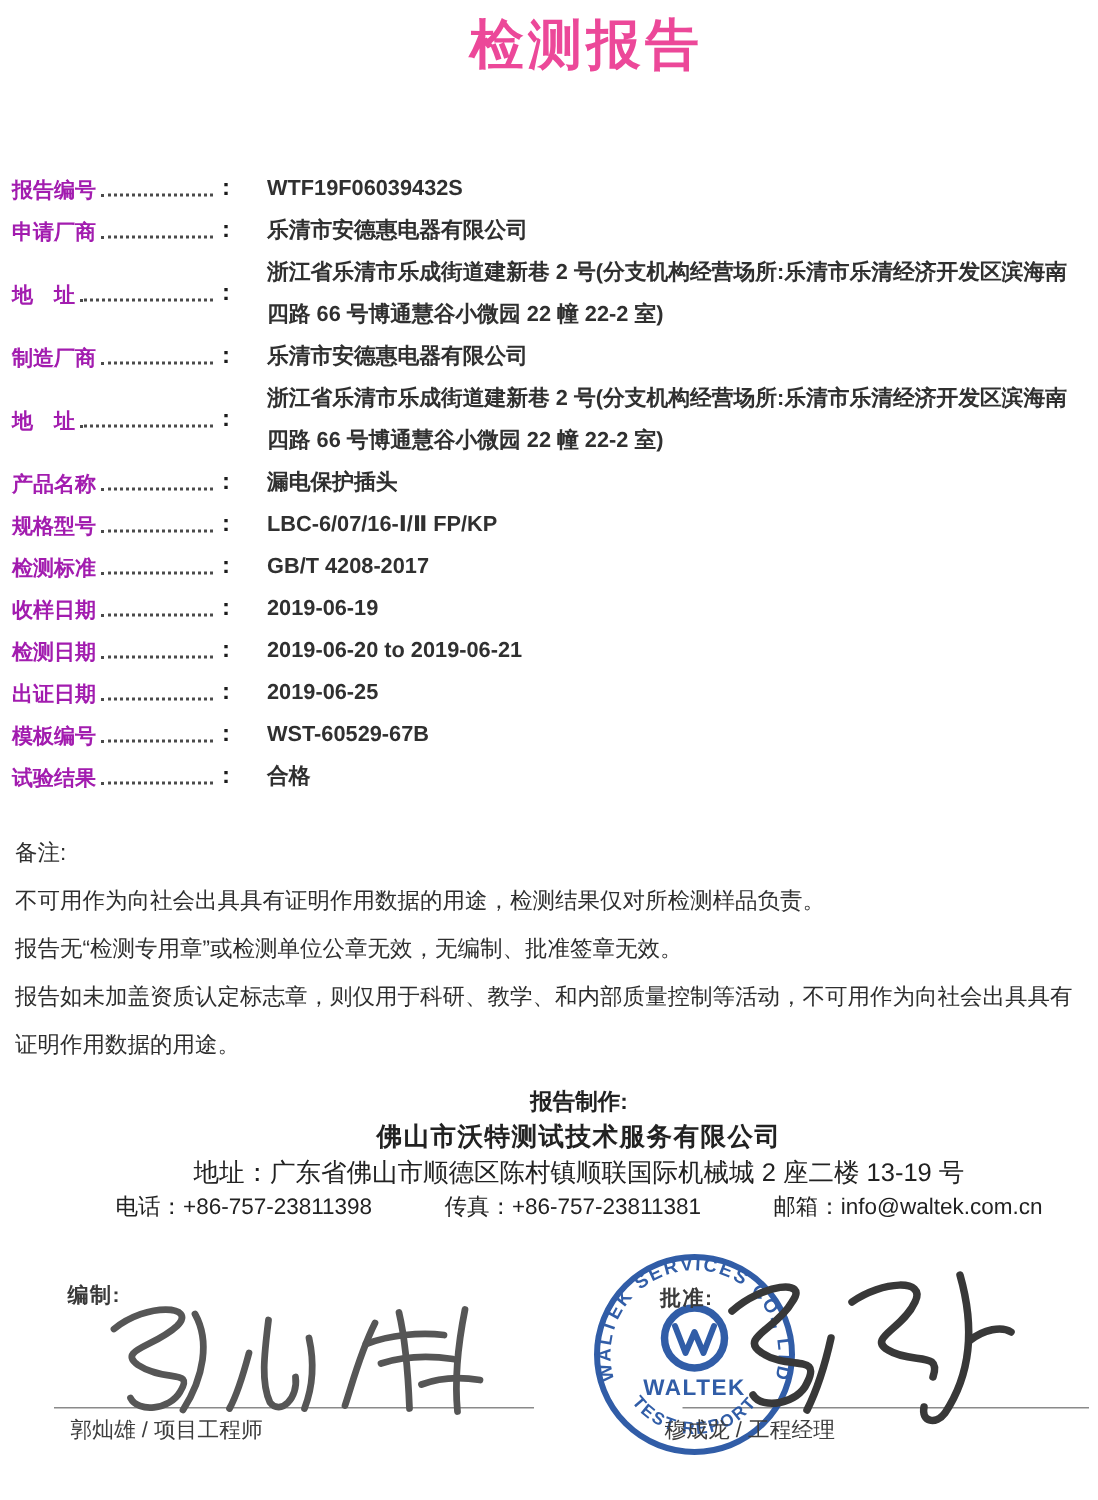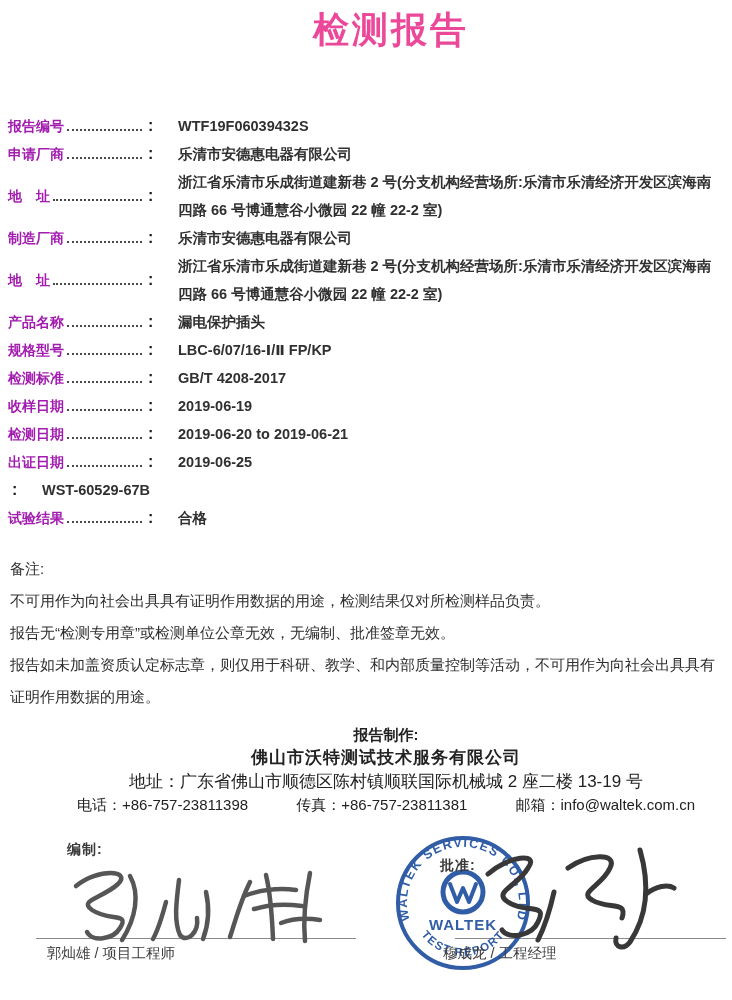--- a/index.html
+++ b/index.html
@@ -29,21 +29,21 @@
   
   .made{position:absolute;top:724px;left:0;width:100%;text-align:center;color:#222;margin-left:20px;}
   .made-heading{font-size:15px;font-weight:bold;line-height:22px;}
   .made-company{font-size:17px;font-weight:bold;line-height:24px;letter-spacing:1px;}
   .made-address{font-size:17px;line-height:23px;}
   .made-contacts{font-size:15px;line-height:23px;}
   .made-contacts .cgroup{display:inline-block;margin:0 22px;white-space:nowrap;}
   
   .sig-area{position:absolute;top:830px;left:0;right:0;height:170px;}
   .sig-label{position:absolute;font-size:14px;font-weight:bold;color:#3a3a3a;letter-spacing:1px;}
-  .prepared-label{left:45px;top:11px;margin-left:22px;}
+  .prepared-label{left:45px;top:25px;}
   .approved-label{left:440px;top:27px;z-index:4;}
   .sig-svg{position:absolute;z-index:3;}
   .prepared-sig{left:58px;top:32px;}
   .approved-sig{left:468px;top:12px;}
   .sig-line{position:absolute;border-top:1.5px solid #8a8a8a;z-index:1;}
   .prepared-line{left:36px;top:108px;width:320px;}
   .approved-line{left:455px;top:108px;width:271px;}
   .sig-name{position:absolute;font-size:14.5px;color:#3d3d3d;z-index:4;white-space:nowrap;}
   .prepared-name{left:47px;top:114px;}
   .approved-name{left:443px;top:114px;}
@@ -137,20 +137,24 @@
   </div>
   <div class="frow">
     <span class="flabel-wrap">
         <span class="flabel">出证日期</span>
         <span class="dots"></span>
       </span>
     <span class="fcolon">:</span>
     <span class="fvalue">2019-06-25</span>
   </div>
   <div class="frow">
+    <span class="flabel-wrap">
+        <span class="flabel">模板编号</span>
+        <span class="dots"></span>
+      </span>
     <span class="fcolon">:</span>
     <span class="fvalue">WST-60529-67B</span>
   </div>
   <div class="frow">
     <span class="flabel-wrap">
         <span class="flabel">试验结果</span>
         <span class="dots"></span>
       </span>
     <span class="fcolon">:</span>
     <span class="fvalue">合格</span>

